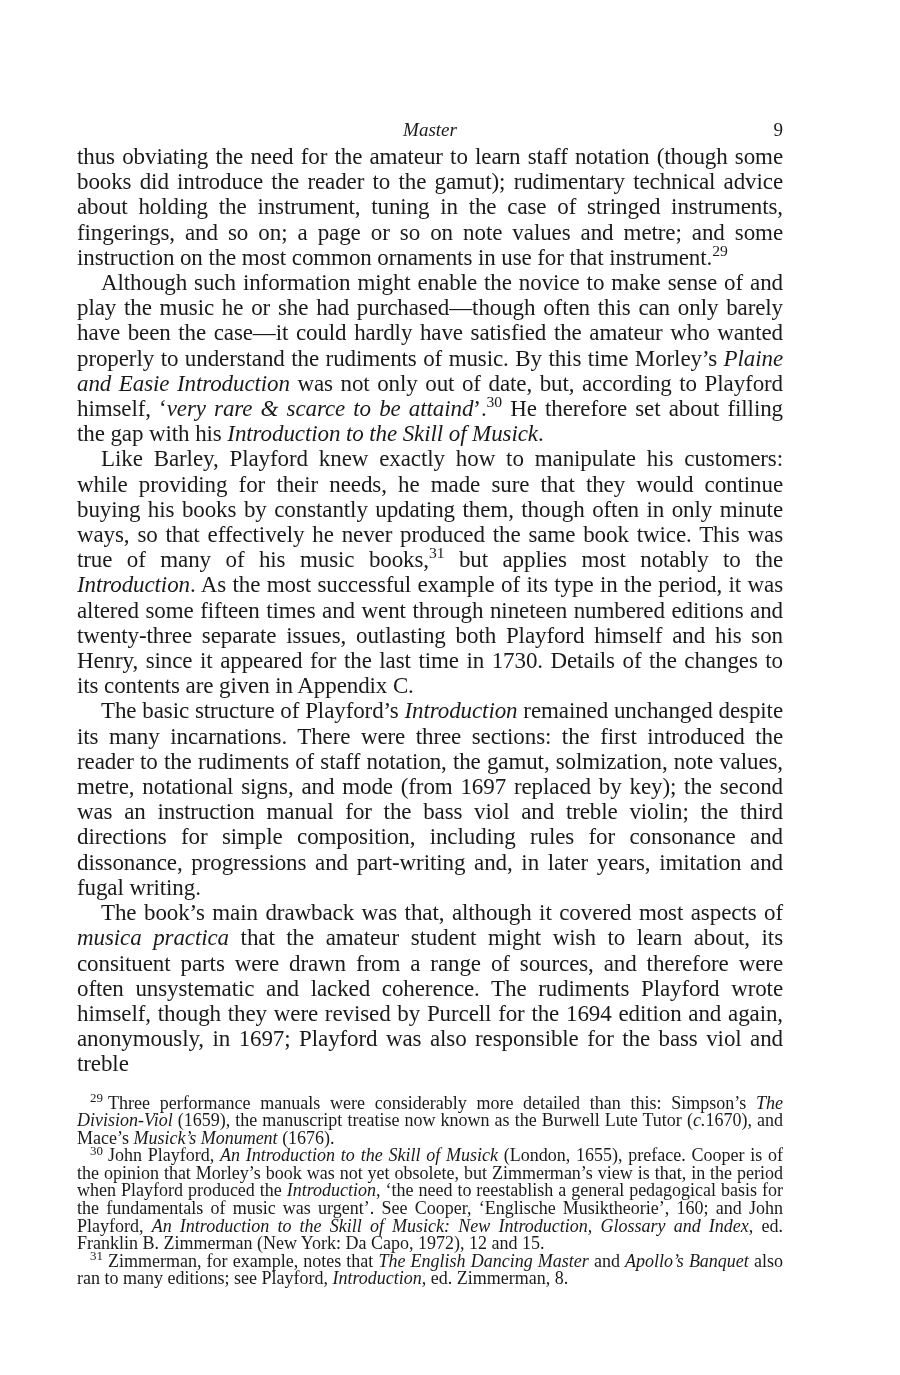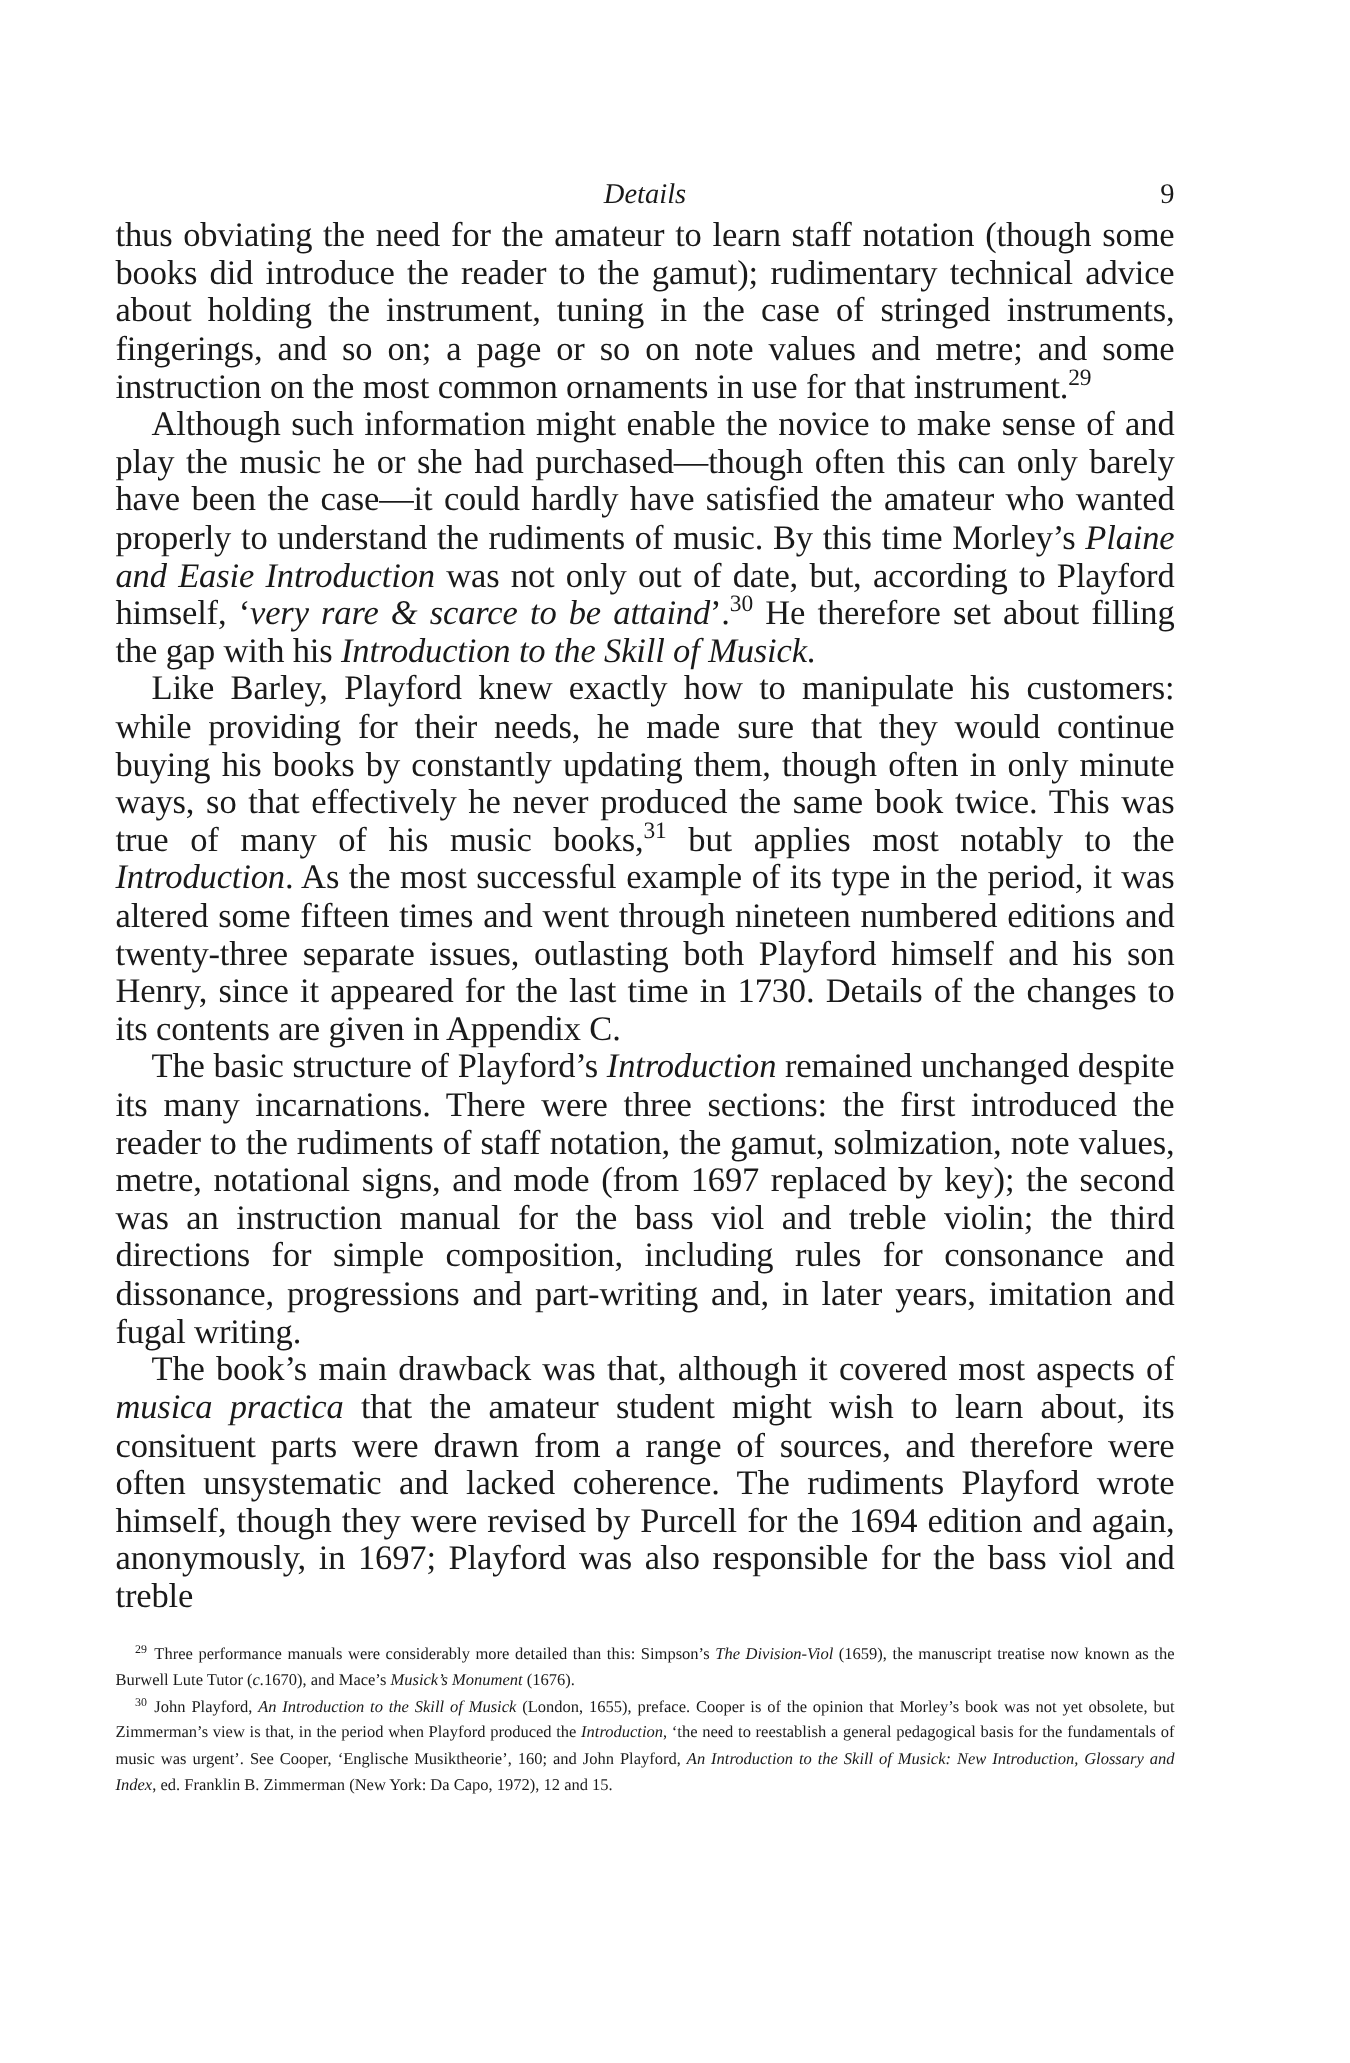--- a/index.html
+++ b/index.html
@@ -47,21 +47,21 @@
     }
     .body-text p {
       margin: 0;
       text-indent: 24px;
     }
     .body-text p.first {
       text-indent: 0;
     }
     .footnotes {
       margin-top: 18px;
-      font-size: 11px;
+      font-size: 18px;
       line-height: 17.6px;
       text-align: justify;
     }
     .footnotes p {
       margin: 0;
       text-indent: 13px;
     }
     sup {
       font-size: 0.68em;
       line-height: 0;
@@ -74,36 +74,37 @@
       margin-right: 5px;
     }
     i { }
   </style>
 </head>
 <body>
 
 <div class="page">
 
   <div class="running-head">
-    <span class="running-title">Details</span>
+    <span class="running-title">Master</span>
     <span class="page-number">9</span>
   </div>
 
   <div class="body-text">
     <p class="first"><span>thus obviating the need for the amateur to learn staff notation (though some books did introduce the reader to the gamut); rudimentary technical advice about holding the instrument, tuning in the case of stringed instruments, fingerings, and so on; a page or so on note values and metre; and some instruction on the most common ornaments in use for that instrument.</span><sup>29</sup></p>
 
     <p><span>Although such information might enable the novice to make sense of and play the music he or she had purchased—though often this can only barely have been the case—it could hardly have satisfied the amateur who wanted properly to understand the rudiments of music. By this time Morley’s </span><i>Plaine and Easie Introduction</i><span> was not only out of date, but, according to Playford himself, ‘</span><i>very rare &amp; scarce to be attaind</i><span>’.</span><sup>30</sup><span> He therefore set about filling the gap with his </span><i>Introduction to the Skill of Musick</i><span>.</span></p>
 
     <p><span>Like Barley, Playford knew exactly how to manipulate his customers: while providing for their needs, he made sure that they would continue buying his books by constantly updating them, though often in only minute ways, so that effectively he never produced the same book twice. This was true of many of his music books,</span><sup>31</sup><span> but applies most notably to the </span><i>Introduction</i><span>. As the most successful example of its type in the period, it was altered some fifteen times and went through nineteen numbered editions and twenty-three separate issues, outlasting both Playford himself and his son Henry, since it appeared for the last time in 1730. Details of the changes to its contents are given in Appendix C.</span></p>
 
     <p><span>The basic structure of Playford’s </span><i>Introduction</i><span> remained unchanged despite its many incarnations. There were three sections: the first introduced the reader to the rudiments of staff notation, the gamut, solmization, note values, metre, notational signs, and mode (from 1697 replaced by key); the second was an instruction manual for the bass viol and treble violin; the third directions for simple composition, including rules for consonance and dissonance, progressions and part-writing and, in later years, imitation and fugal writing.</span></p>
 
     <p><span>The book’s main drawback was that, although it covered most aspects of </span><i>musica practica</i><span> that the amateur student might wish to learn about, its consituent parts were drawn from a range of sources, and therefore were often unsystematic and lacked coherence. The rudiments Playford wrote himself, though they were revised by Purcell for the 1694 edition and again, anonymously, in 1697; Playford was also responsible for the bass viol and treble</span></p>
   </div>
 
   <div class="footnotes">
     <p><span class="fn-num">29</span><span>Three performance manuals were considerably more detailed than this: Simpson’s </span><i>The Division-Viol</i><span> (1659), the manuscript treatise now known as the Burwell Lute Tutor (</span><i>c.</i><span>1670), and Mace’s </span><i>Musick’s Monument</i><span> (1676).</span></p>
 
     <p><span class="fn-num">30</span><span>John Playford, </span><i>An Introduction to the Skill of Musick</i><span> (London, 1655), preface. Cooper is of the opinion that Morley’s book was not yet obsolete, but Zimmerman’s view is that, in the period when Playford produced the </span><i>Introduction</i><span>, ‘the need to reestablish a general pedagogical basis for the fundamentals of music was urgent’. See Cooper, ‘Englische Musiktheorie’, 160; and John Playford, </span><i>An Introduction to the Skill of Musick: New Introduction, Glossary and Index</i><span>, ed. Franklin B. Zimmerman (New York: Da Capo, 1972), 12 and 15.</span></p>
 
+    <p><span class="fn-num">31</span><span>Zimmerman, for example, notes that </span><i>The English Dancing Master</i><span> and </span><i>Apollo’s Banquet</i><span> also ran to many editions; see Playford, </span><i>Introduction</i><span>, ed. Zimmerman, 8.</span></p>
   </div>
 
 </div>
 
 </body></html>

